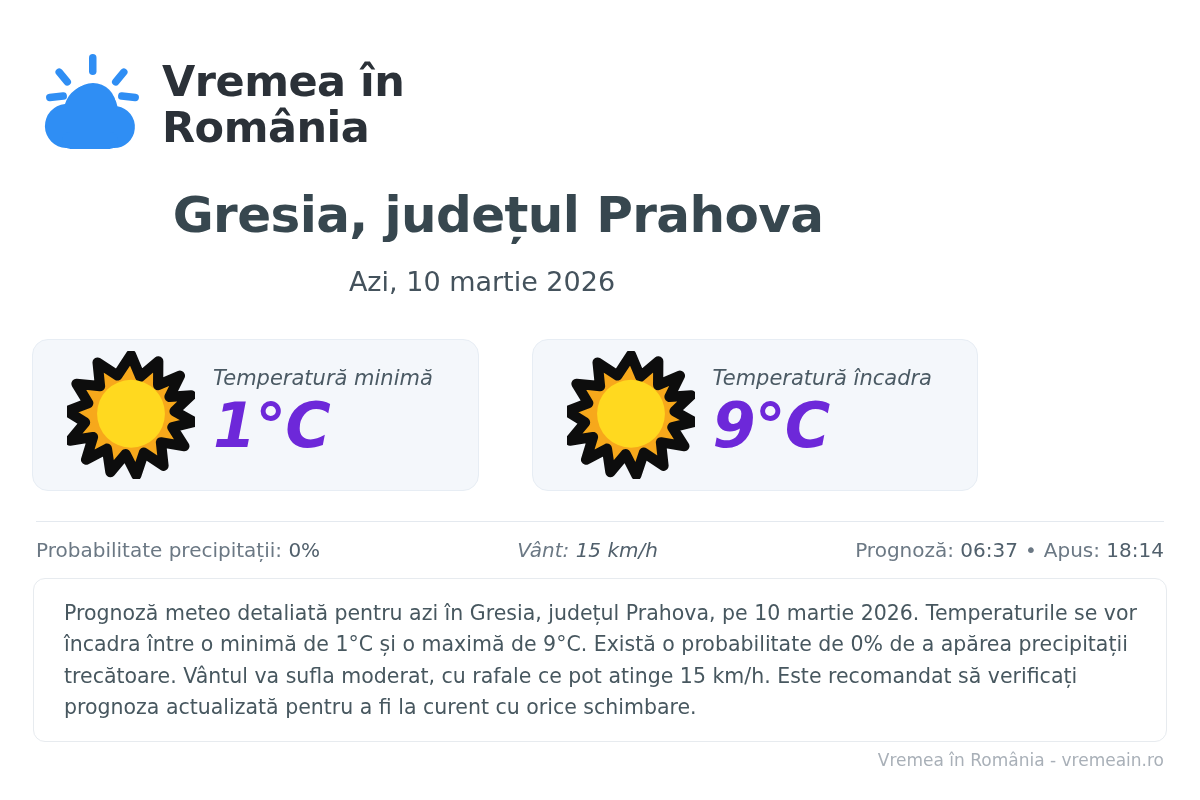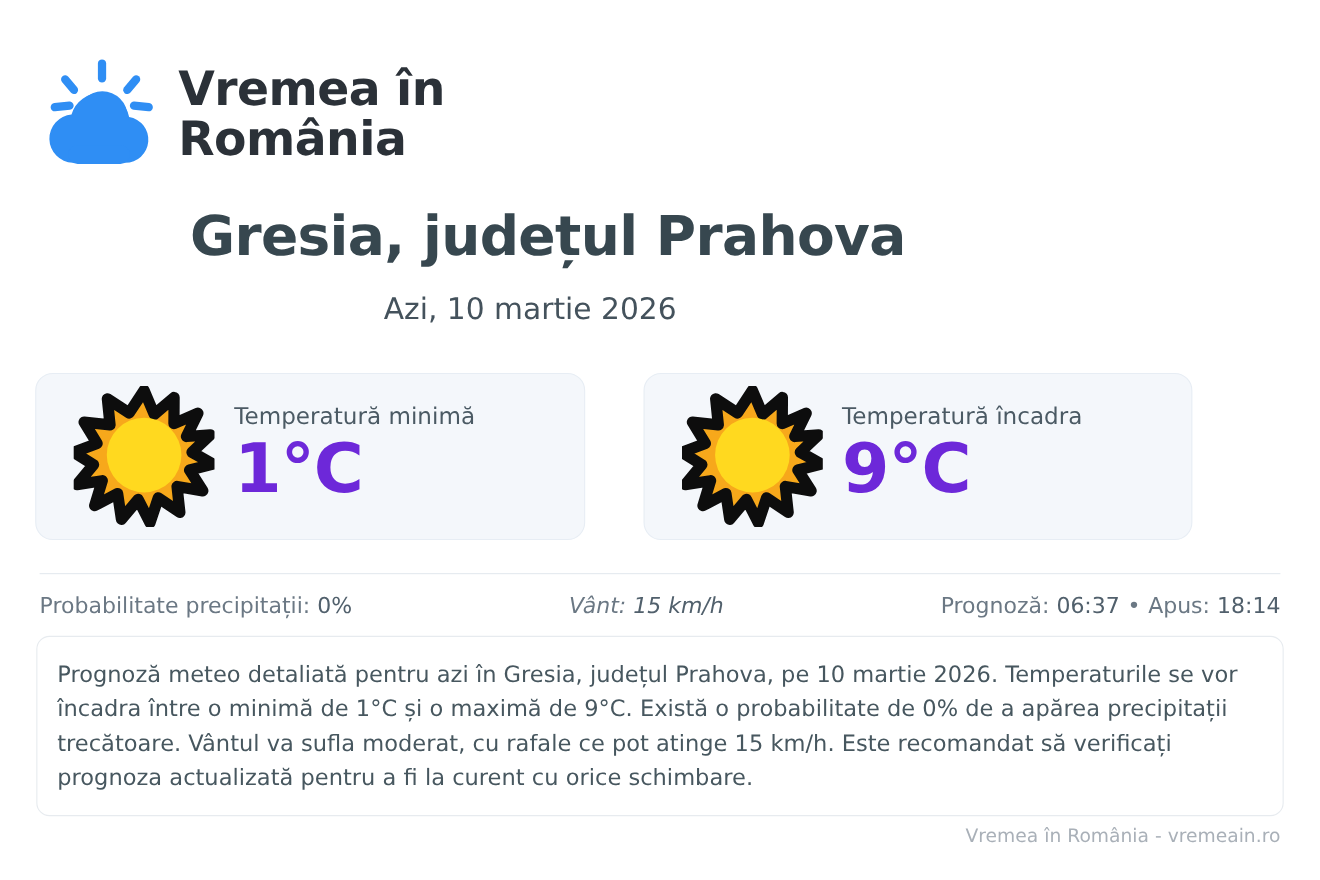--- a/index.html
+++ b/index.html
@@ -66,23 +66,24 @@
     font-size: 27px;
     font-weight: 400;
     color: #44525c;
   }
 
   
   .cards {
     position: absolute;
     left: 32px;
     top: 339px;
-    width: 1052px;
+    width: 946px;
     display: flex;
     gap: 53px;
+    font-style: italic;
   }
   .temp-card {
     flex: 1 1 0;
     height: 152px;
     background: #f4f7fb;
     border: 1px solid #e7edf4;
     border-radius: 16px;
     display: flex;
     align-items: center;
     padding: 0 10px 0 34px;
@@ -143,21 +144,21 @@
   
   .description {
     position: absolute;
     left: 33px;
     top: 578px;
     width: 1134px;
     min-height: 147px;
     background: #ffffff;
     border: 1px solid #e7ebef;
     border-radius: 12px;
-    padding: 19px 22px 18px 18px;
+    padding: 19px 22px 18px 30px;
     font-size: 20.5px;
     line-height: 1.53;
     color: #47575f;
   }
 
   
   .footer {
     position: absolute;
     right: 36px;
     top: 750px;

